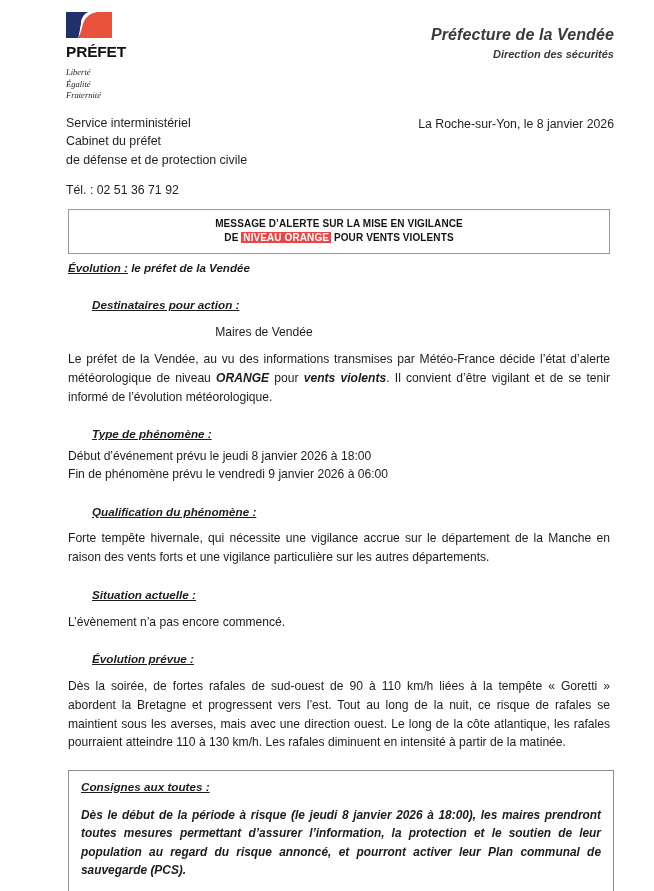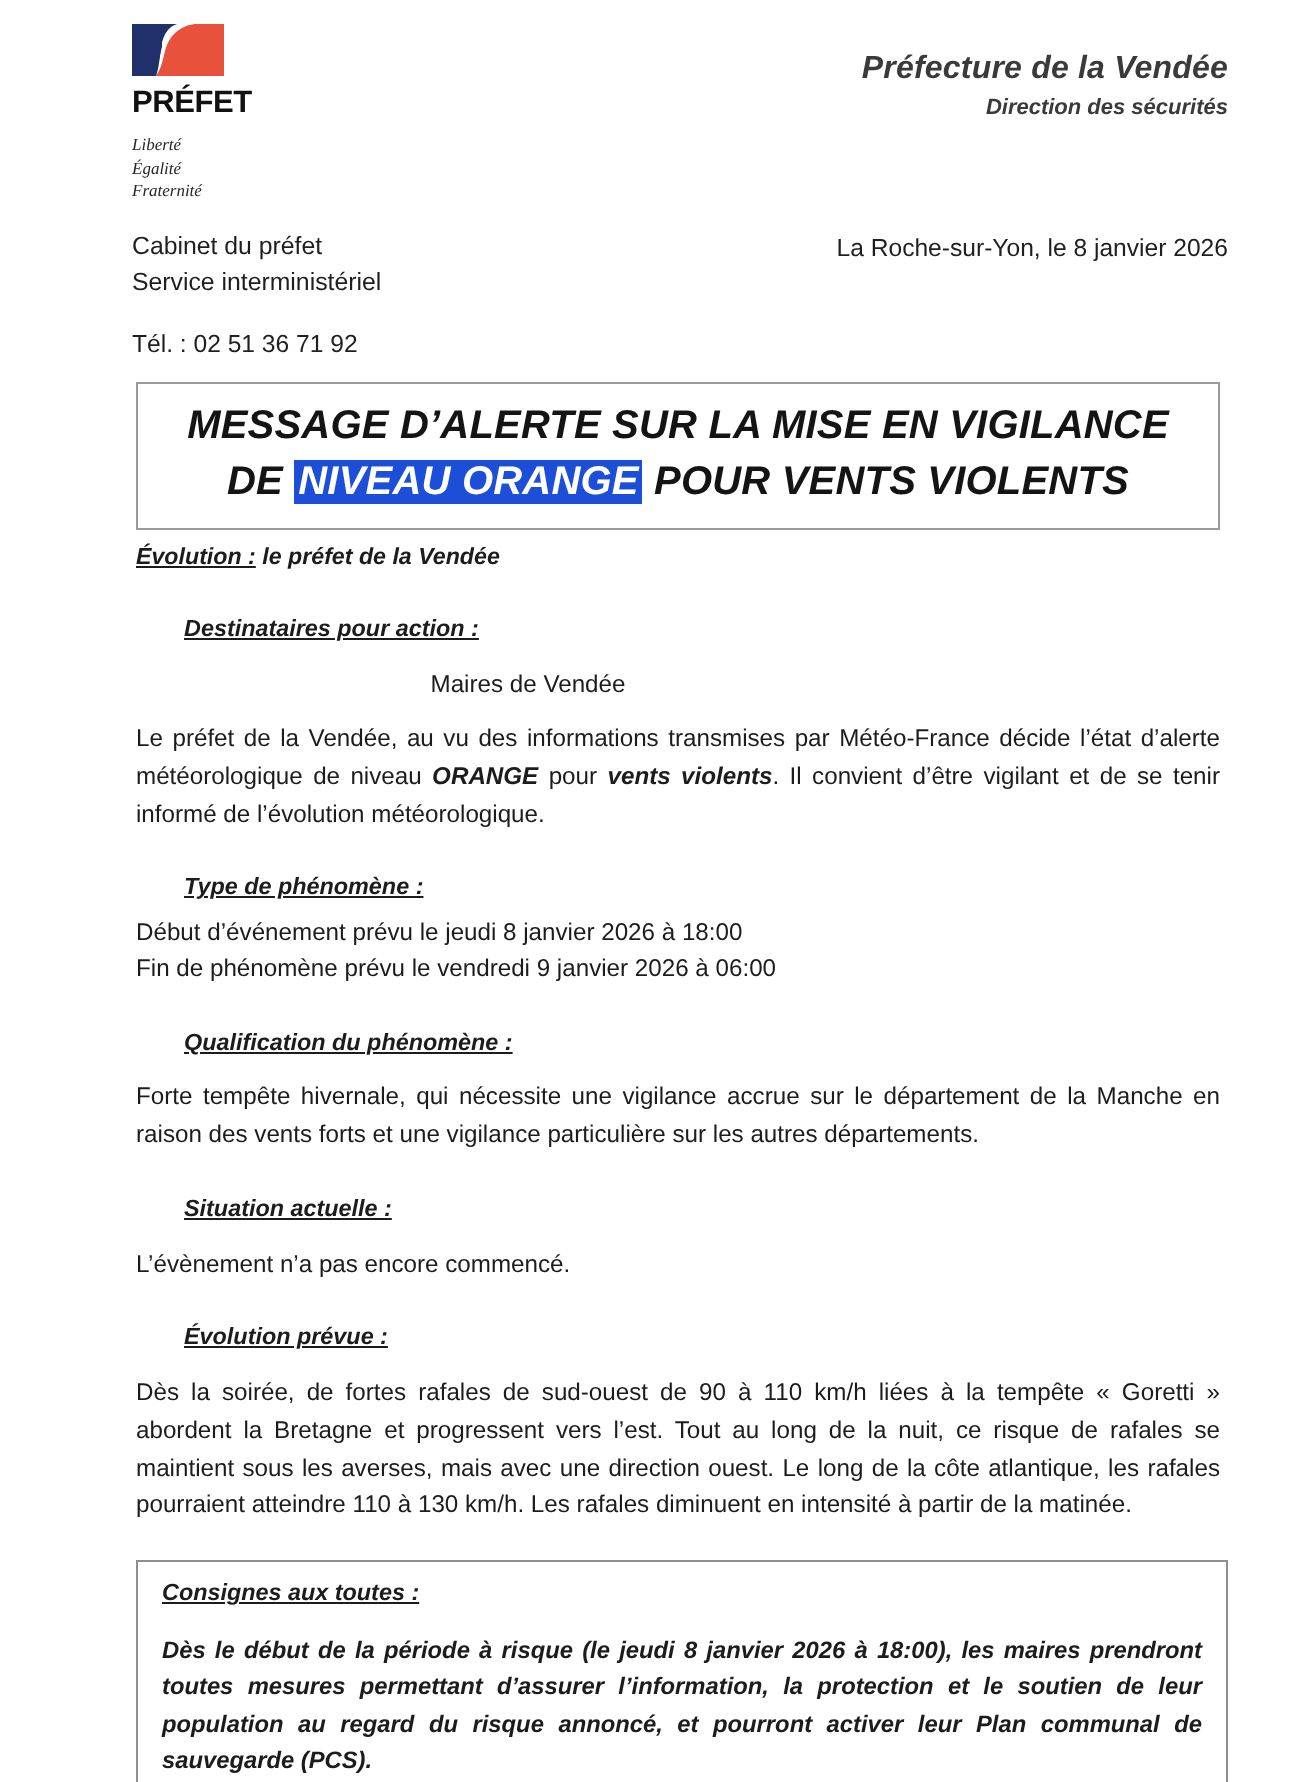--- a/index.html
+++ b/index.html
@@ -106,29 +106,28 @@
   }
 
   
   .title-box {
     margin: 12px 44px 0 68px;
     border: 1px solid #9a9a9a;
     padding: 7px 6px 8px 6px;
     text-align: center;
   }
   .title-line {
-    font-style: italic;
-    font-weight: 700;
-    font-size: 20px;
+    font-weight: 700;
+    font-size: 10px;
     line-height: 1.42;
     letter-spacing: 0.1px;
     color: #141414;
   }
   .hl-orange {
-    background: #1d4ed8;
+    background: #ef4444;
     color: #ffffff;
     padding: 0 2px;
   }
 
   
   .body {
     padding: 0 44px 0 68px;
     font-size: 12.1px;
     line-height: 1.52;
     color: #1c1c1c;
@@ -224,22 +223,23 @@
     </div>
 
     <div class="header-right">
       <div class="org">Préfecture de la Vendée</div>
       <div class="dept">Direction des sécurités</div>
     </div>
   </div>
 
   <div class="addr-row">
     <div class="addr-left">
+      <div>Service interministériel</div>
       <div>Cabinet du préfet</div>
-      <div>Service interministériel</div>
+      <div>de défense et de protection civile</div>
     </div>
     <div class="addr-right">La Roche-sur-Yon, le 8 janvier 2026</div>
   </div>
 
   <div class="tel">Tél. : 02 51 36 71 92</div>
 
   <div class="title-box">
     <div class="title-line">MESSAGE D’ALERTE SUR LA MISE EN VIGILANCE</div>
     <div class="title-line"><span>DE </span><span class="hl-orange">NIVEAU ORANGE</span><span> POUR VENTS VIOLENTS</span></div>
   </div>

